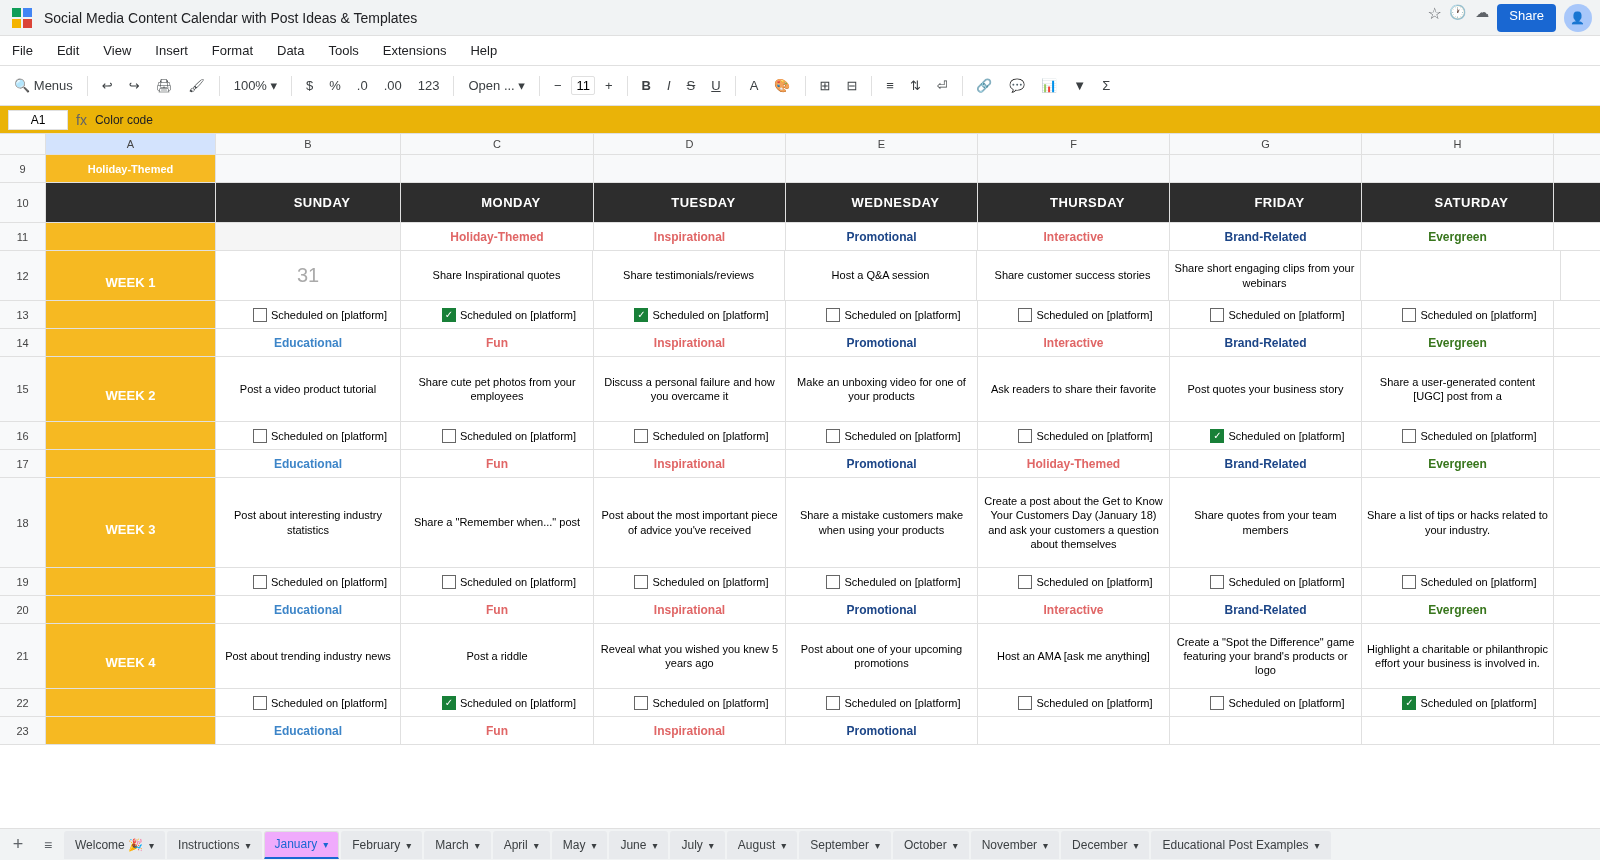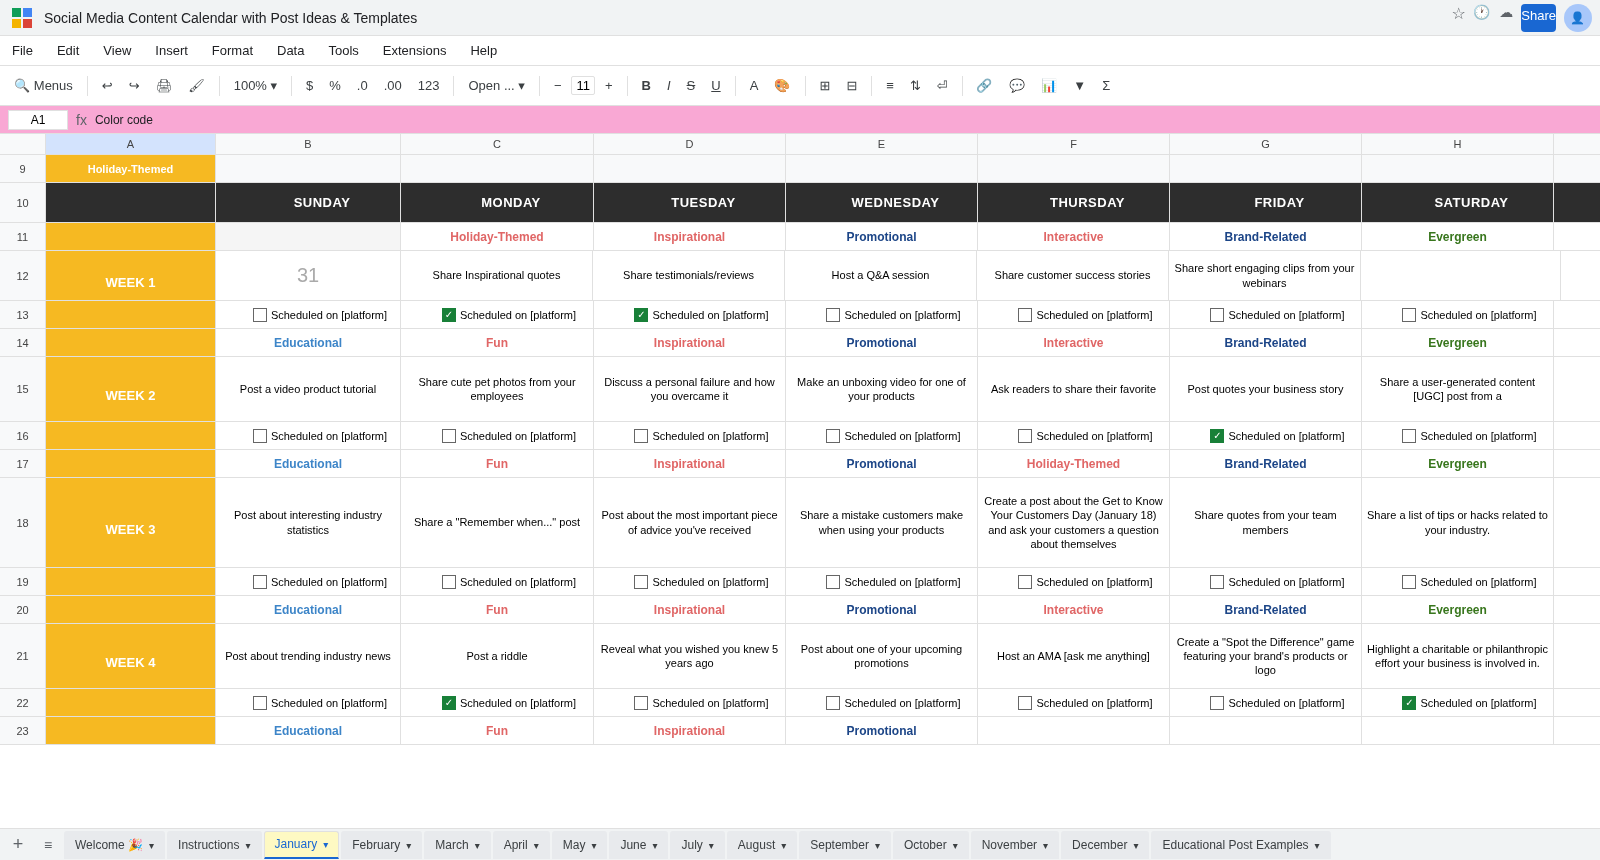--- a/index.html
+++ b/index.html
@@ -17,21 +17,21 @@
 
     
     .toolbar { height: 40px; background: #fff; display: flex; align-items: center; padding: 0 8px; gap: 4px; border-bottom: 1px solid #e0e0e0; font-size: 13px; }
     .toolbar-sep { width: 1px; height: 20px; background: #e0e0e0; margin: 0 4px; }
     .toolbar-btn { padding: 2px 6px; cursor: pointer; border: none; background: none; font-size: 13px; color: #3c4043; border-radius: 2px; }
     .toolbar-btn.bold { font-weight: bold; }
     .toolbar-btn.italic { font-style: italic; }
     .font-size-display { display: flex; align-items: center; gap: 2px; border: 1px solid #e0e0e0; border-radius: 2px; padding: 1px 4px; }
 
     
-    .formula-bar { height: 28px; background: #f9a8d4; display: flex; align-items: center; padding: 0 8px; gap: 8px; border-bottom: 1px solid #e0e0e0; font-size: 12px; }
+    .formula-bar { height: 28px; background: #eab308; display: flex; align-items: center; padding: 0 8px; gap: 8px; border-bottom: 1px solid #e0e0e0; font-size: 12px; }
     .cell-ref { width: 60px; border: 1px solid #e0e0e0; padding: 2px 4px; font-size: 12px; text-align: center; }
     .formula-text { flex: 1; font-size: 12px; color: #202124; }
 
     
     .spreadsheet { display: flex; flex-direction: column; height: calc(860px - 36px - 30px - 40px - 28px - 32px); overflow: hidden; }
 
     
     .col-headers { display: flex; background: #f8f9fa; border-bottom: 1px solid #e0e0e0; }
     .row-num-header { width: 46px; min-width: 46px; height: 20px; border-right: 1px solid #e0e0e0; }
     .col-header { height: 20px; border-right: 1px solid #e0e0e0; text-align: center; font-size: 11px; color: #444; display: flex; align-items: center; justify-content: center; }
@@ -90,42 +90,42 @@
     .checkbox.checked { background: #188038; border-color: #188038; }
     .checkbox.checked::after { content: '✓'; color: #fff; font-size: 10px; }
 
     .scheduled-row { display: flex; align-items: center; gap: 4px; font-size: 11px; margin-left: 24px; }
 
     
     .sheet-tabs { height: 32px; background: #f1f3f4; display: flex; align-items: center; padding: 0 4px; border-top: 1px solid #e0e0e0; overflow: hidden; gap: 2px; }
     .add-sheet-btn { width: 28px; height: 28px; display: flex; align-items: center; justify-content: center; cursor: pointer; font-size: 18px; color: #5f6368; border-radius: 50%; }
     .sheets-nav { display: flex; align-items: center; justify-content: center; width: 28px; height: 28px; cursor: pointer; color: #5f6368; font-size: 14px; }
     .sheet-tab { height: 28px; padding: 0 10px; display: flex; align-items: center; gap: 4px; cursor: pointer; font-size: 12px; border-radius: 3px 3px 0 0; border: 1px solid transparent; border-bottom: none; white-space: nowrap; }
-    .sheet-tab.active { background: #fef9c3; border-color: #e0e0e0; color: #1967d2; font-weight: 500; border-bottom: 2px solid #1967d2; }
+    .sheet-tab.active { background: #f0abfc; border-color: #e0e0e0; color: #1967d2; font-weight: 500; border-bottom: 2px solid #1967d2; }
     .sheet-tab:not(.active) { background: #e8eaed; color: #3c4043; }
     .tab-arrow { font-size: 10px; margin-left: 2px; }
   </style>
 </head>
 <body>
 
 <div class="top-bar">
   <div class="app-icon">
     <svg width="24" height="24" viewBox="0 0 24 24">
         <rect x="2" y="2" width="9" height="9" fill="#0F9D58"></rect>
         <rect x="13" y="2" width="9" height="9" fill="#4285F4"></rect>
         <rect x="2" y="13" width="9" height="9" fill="#F4B400"></rect>
         <rect x="13" y="13" width="9" height="9" fill="#DB4437"></rect>
       </svg>
   </div>
   <span class="doc-title">Social Media Content Calendar with Post Ideas &amp; Templates</span>
   <div class="doc-title-icons">
     <span>☆</span>
     <span style="font-size:14px">🕐</span>
     <span style="font-size:14px">☁</span>
-    <span style="background:#1967d2;color:#fff;padding:4px 0;border-radius:4px;font-size:13px;cursor:pointer;">Share</span>
+    <span style="background:#1967d2;color:#fff;padding:4px 12px;border-radius:4px;font-size:13px;cursor:pointer;">Share</span>
     <span style="width:28px;height:28px;border-radius:50%;background:#a8c7fa;display:inline-flex;align-items:center;justify-content:center;font-size:12px;cursor:pointer;">👤</span>
   </div>
 </div>
 
 <div class="menu-bar">
   <span class="menu-item">File</span>
   <span class="menu-item">Edit</span>
   <span class="menu-item">View</span>
   <span class="menu-item">Insert</span>
   <span class="menu-item">Format</span>

